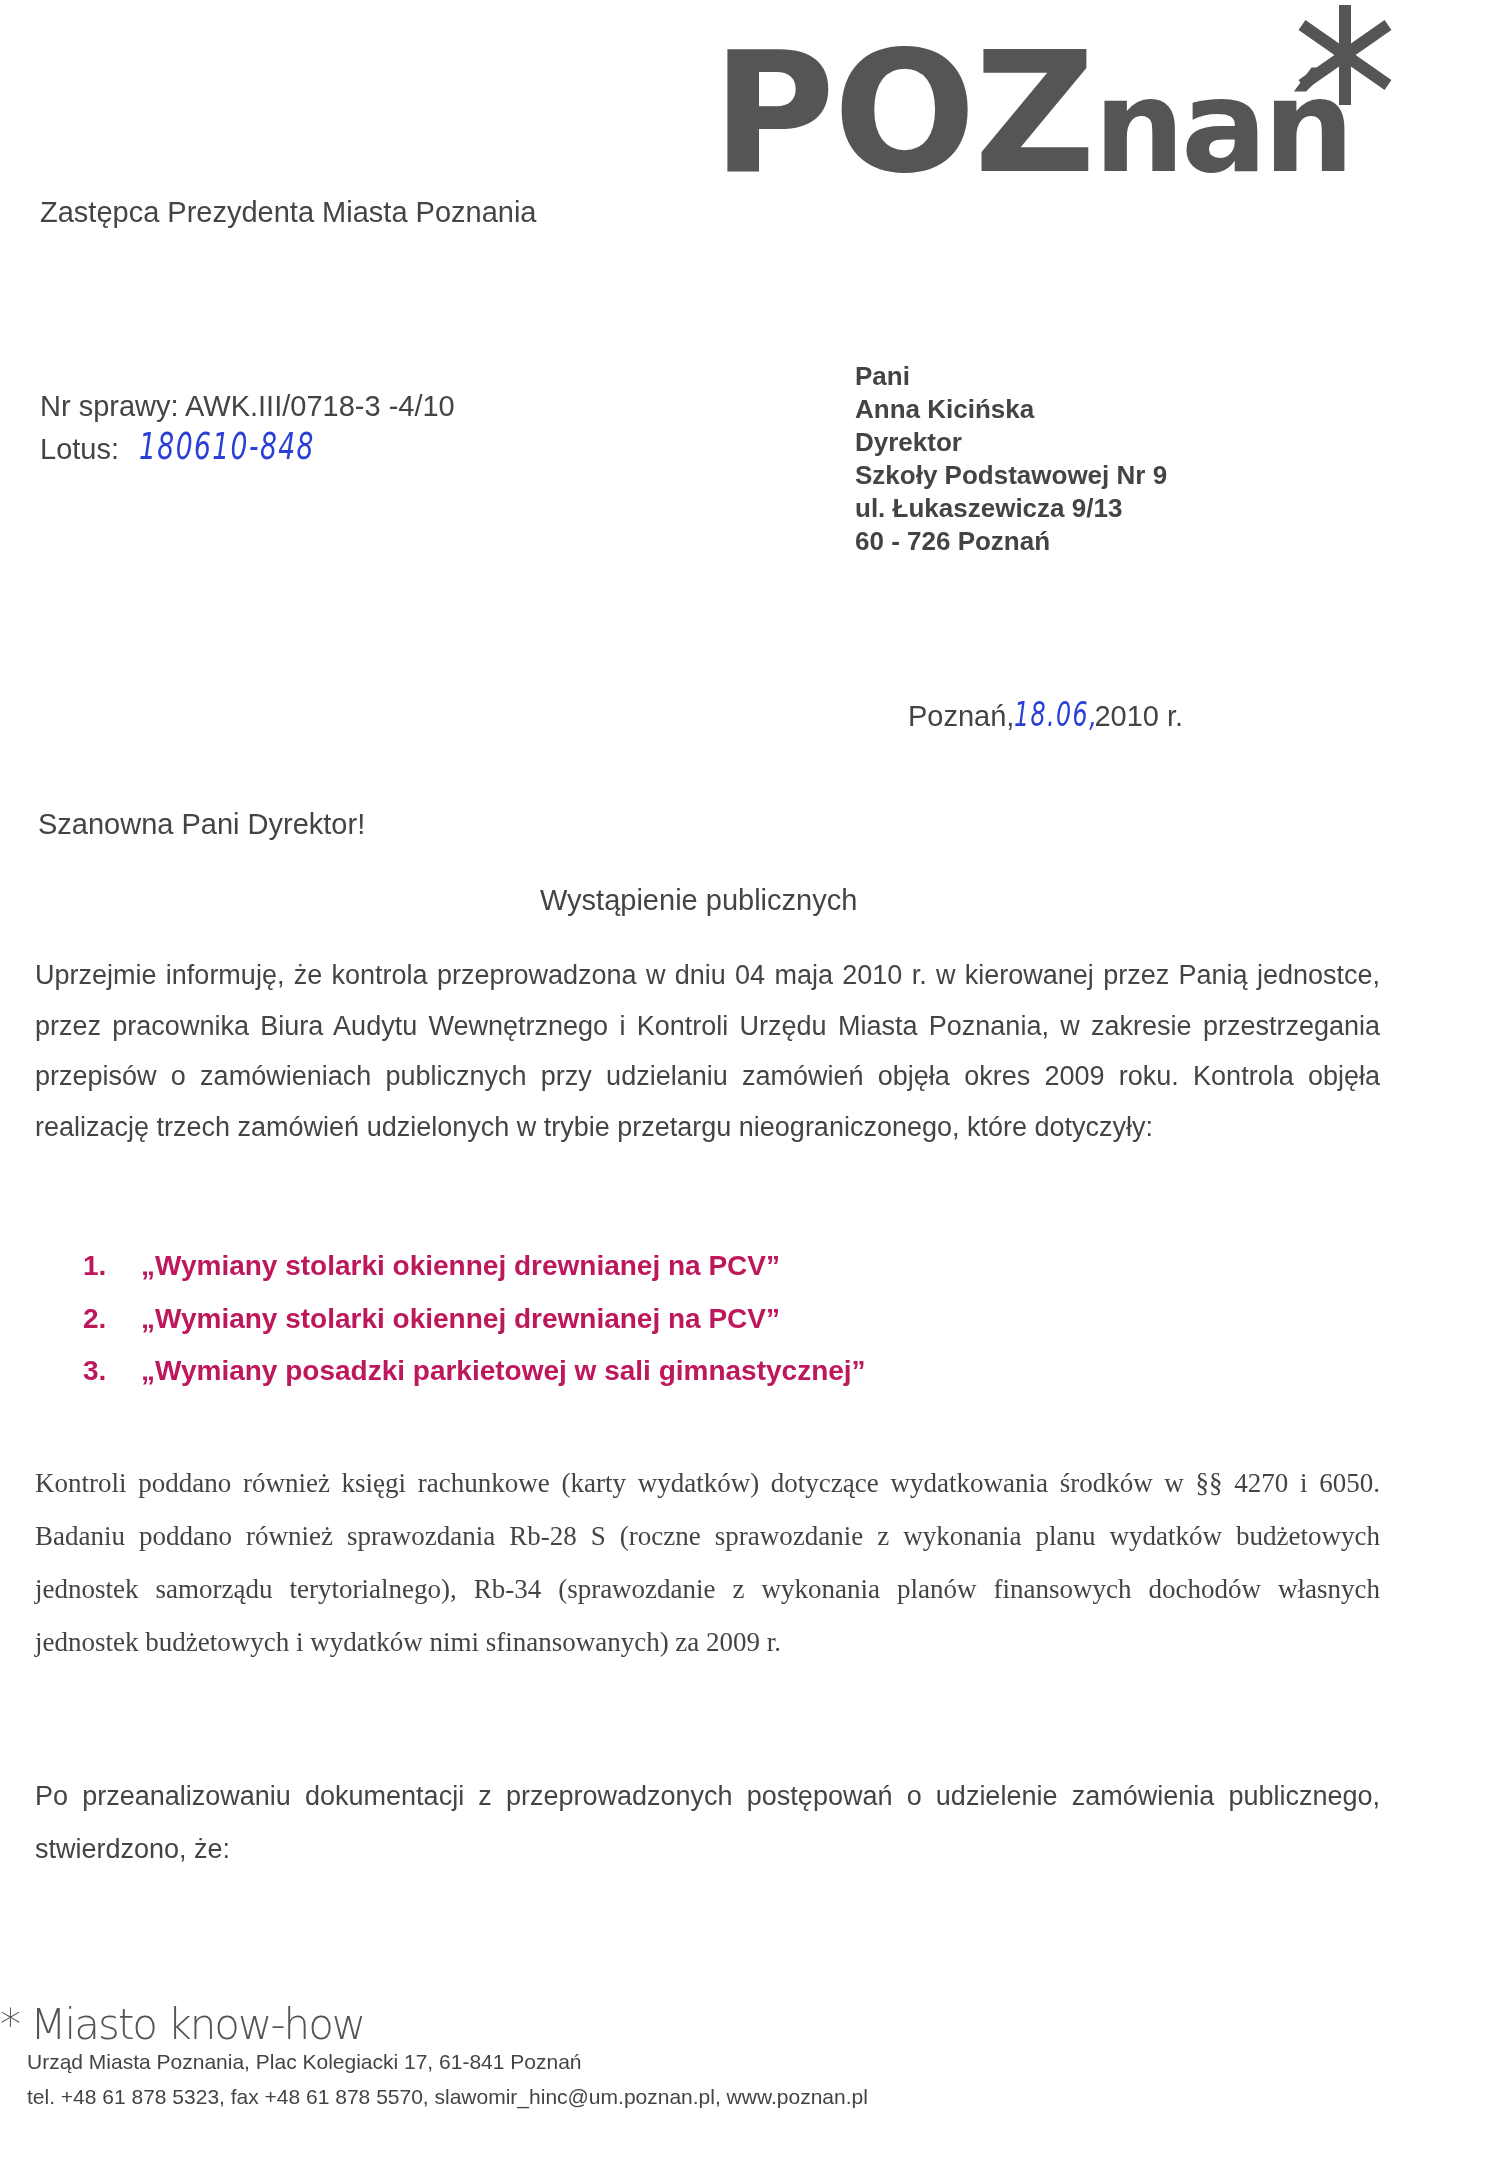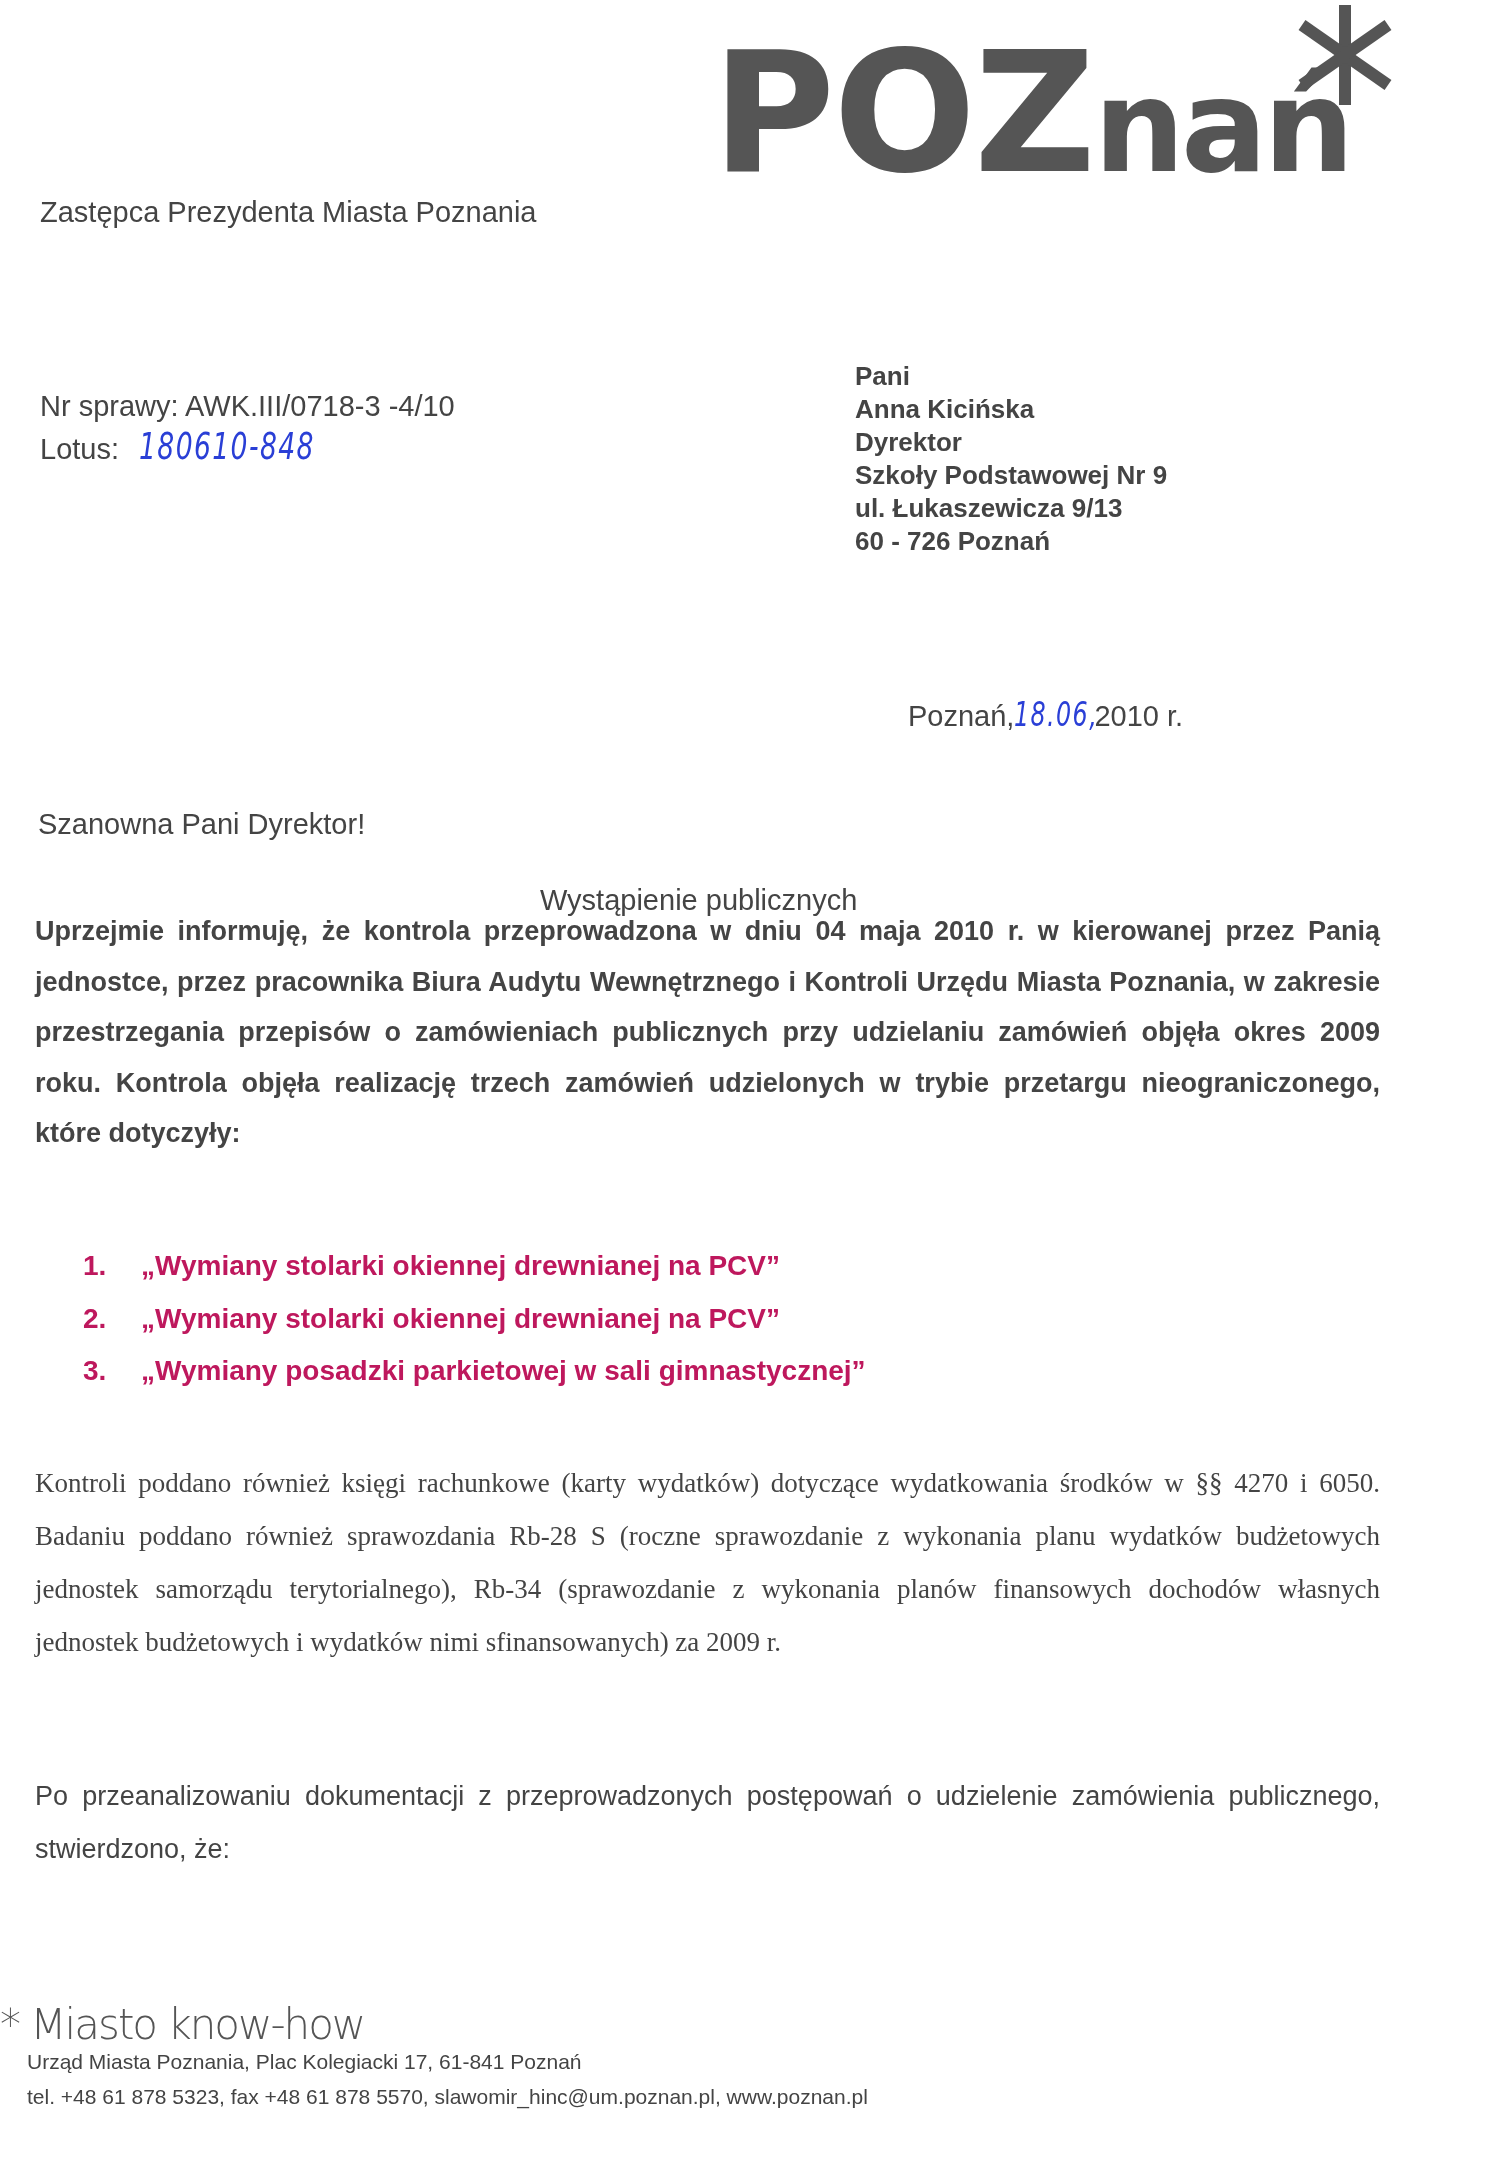--- a/index.html
+++ b/index.html
@@ -15,21 +15,21 @@
   .sender { left:40px; top:196px; font-size:29px; color:#444; }
   .ref { left:40px; font-size:29px; color:#444; }
   .hand { color:#2a3fd6; font-family:"DejaVu Sans", sans-serif; font-weight:200;
           font-style:italic; letter-spacing:2px; transform:scaleX(0.7); display:inline-block;
           transform-origin:left center; font-size:38px; }
   .recipient { left:855px; top:352px; font-size:26px; font-weight:bold; color:#444; line-height:33px;margin-top:8px; }
   .date { left:908px; top:694px; font-size:29px; color:#444; }
   .greeting { left:38px; top:808px; font-size:29px; color:#444; }
   .title { left:540px; top:884px; font-size:29px; color:#444; }
   .para { left:35px; width:1345px; font-size:27px; color:#444; white-space:normal; text-align:justify; }
-  .para1 { top:906px; line-height:50.5px;font-weight:bold; }
+  .para1 { top:950px; line-height:50.5px; }
   .para2 { top:1457px; line-height:53px;font-family:Liberation Serif, serif; }
   .para3 { top:1770px; line-height:53px; }
   .list { left:83px; top:1240px; font-size:28px; font-weight:bold; color:#be185d; line-height:52.5px; }
   .list .num { display:inline-block; width:58px; }
   .footer-tag { left:0px; top:2000px; font-size:42px; font-weight:300; color:#555; font-family:"DejaVu Sans", sans-serif; letter-spacing:-2px; }
   .footer-line { left:27px; font-size:21px; color:#444; }
 </style>
 </head>
 <body>
 

